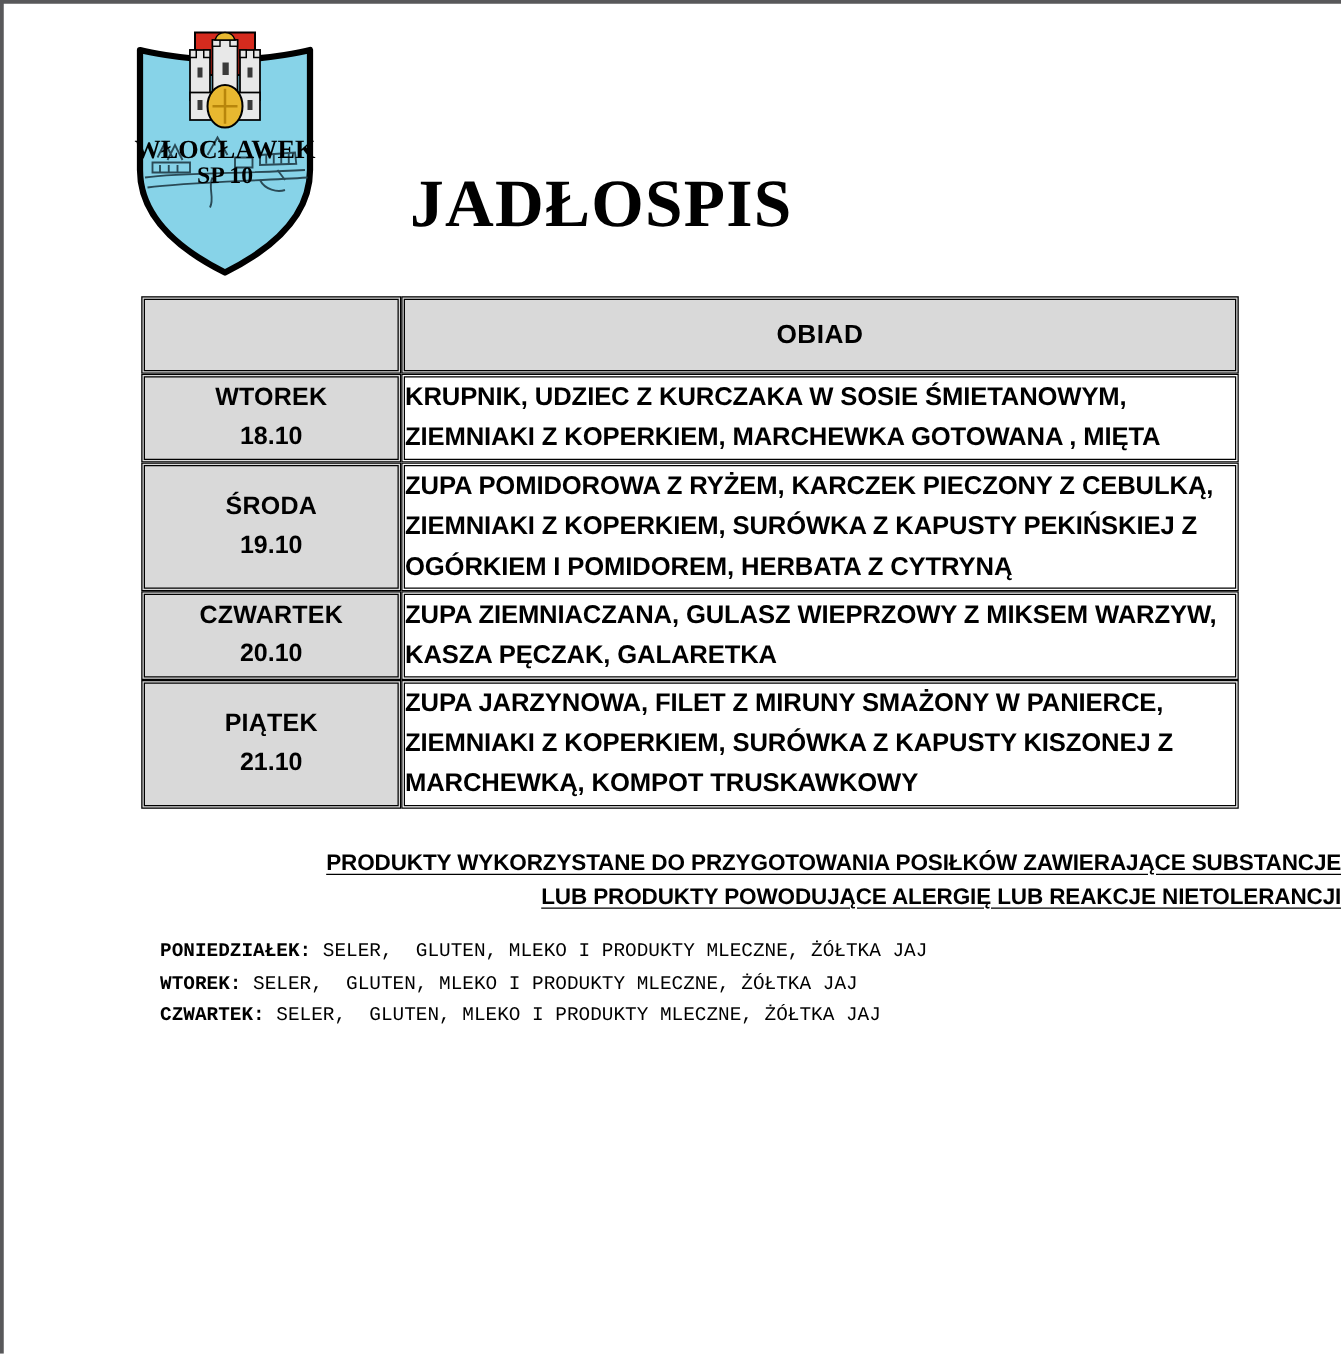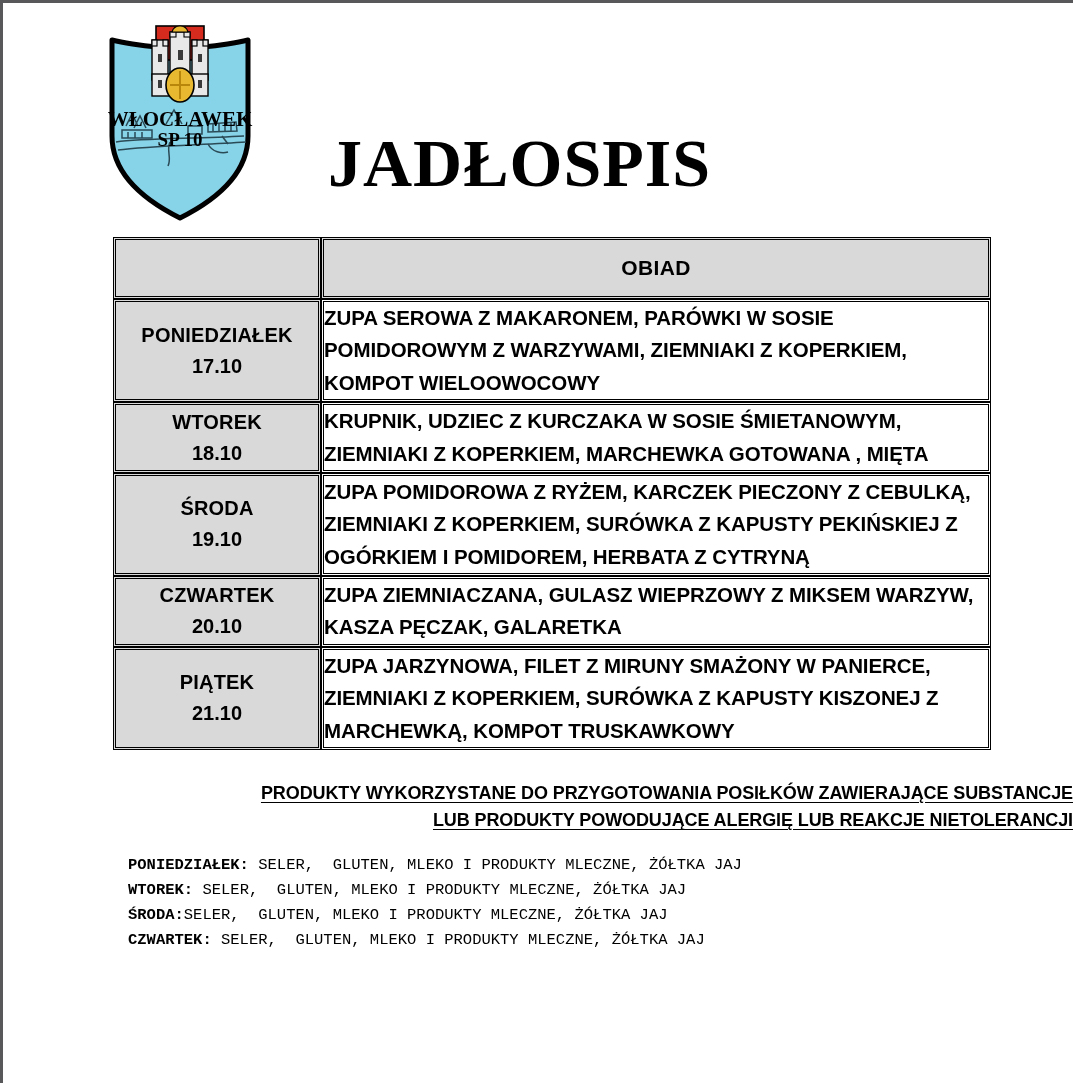--- a/index.html
+++ b/index.html
@@ -34,21 +34,21 @@
     width: 152px;
     height: 203px;
     position: relative;
     flex: 0 0 auto;
   }
   .crest svg { display: block; width: 152px; height: 203px; }
 
   .doc-title {
     font-family: "Liberation Serif", serif;
     font-weight: 700;
-    font-size: 68px;
+    font-size: 54px;
     letter-spacing: 1px;
     margin-left: 36px;
     margin-top: 86px;
     line-height: 1;
     white-space: nowrap;
   }
 
   
   .table-wrap {
     margin: 12px 0 0 113px;
@@ -203,27 +203,20 @@
     </colgroup>
     <thead>
       <tr>
         <th class="hdr-blank"></th>
         <th class="hdr-obiad">OBIAD</th>
       </tr>
     </thead>
     <tbody>
       <tr>
         <td class="day">
-          <span class="dayname">PONIEDZIAŁEK</span>
-          <span class="daydate">17.10</span>
-        </td>
-        <td class="meal">ZUPA SEROWA Z MAKARONEM, PARÓWKI W SOSIE POMIDOROWYM Z WARZYWAMI, ZIEMNIAKI Z KOPERKIEM, KOMPOT WIELOOWOCOWY</td>
-      </tr>
-      <tr>
-        <td class="day">
           <span class="dayname">WTOREK</span>
           <span class="daydate">18.10</span>
         </td>
         <td class="meal">KRUPNIK, UDZIEC Z KURCZAKA W SOSIE ŚMIETANOWYM, ZIEMNIAKI Z KOPERKIEM, MARCHEWKA GOTOWANA , MIĘTA</td>
       </tr>
       <tr>
         <td class="day">
           <span class="dayname">ŚRODA</span>
           <span class="daydate">19.10</span>
         </td>
@@ -249,16 +242,15 @@
 
 <div class="allergen">
   <div class="allergen-heading">
     <span>PRODUKTY WYKORZYSTANE DO PRZYGOTOWANIA POSIŁKÓW ZAWIERAJĄCE SUBSTANCJE</span><br>
     <span>LUB PRODUKTY POWODUJĄCE ALERGIĘ LUB REAKCJE NIETOLERANCJI</span>
   </div>
 
   <div class="allergen-list">
     <div class="allergen-line"><b>PONIEDZIAŁEK:</b><span> SELER,  GLUTEN, MLEKO I PRODUKTY MLECZNE, ŻÓŁTKA JAJ</span></div>
     <div class="allergen-line"><b>WTOREK:</b><span> SELER,  GLUTEN, MLEKO I PRODUKTY MLECZNE, ŻÓŁTKA JAJ</span></div>
-    <div class="allergen-line"><b>ŚRODA:</b><span>SELER,  GLUTEN, MLEKO I PRODUKTY MLECZNE, ŻÓŁTKA JAJ</span></div>
     <div class="allergen-line"><b>CZWARTEK:</b><span> SELER,  GLUTEN, MLEKO I PRODUKTY MLECZNE, ŻÓŁTKA JAJ</span></div>
   </div>
 </div>
 
 </body></html>

